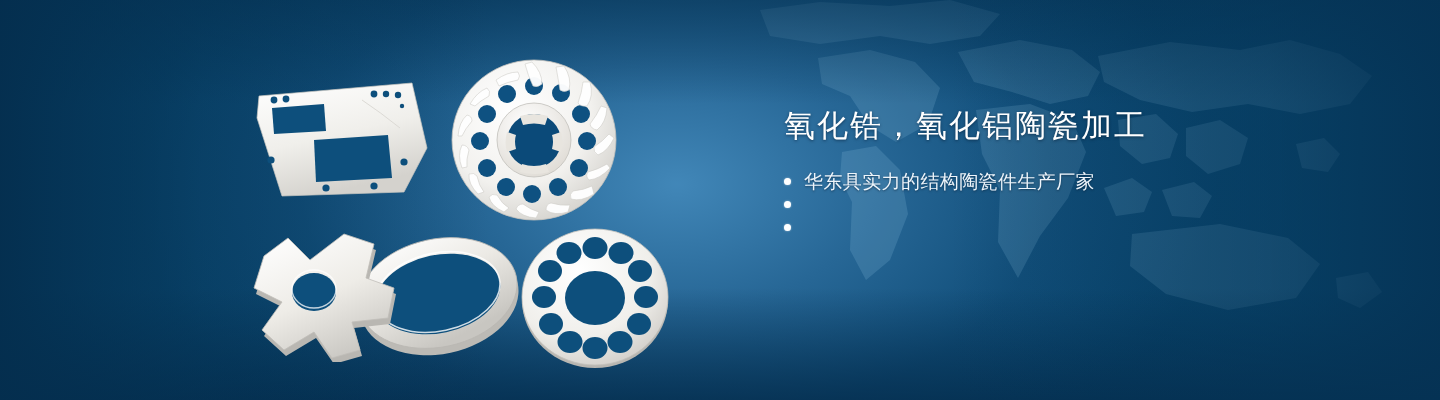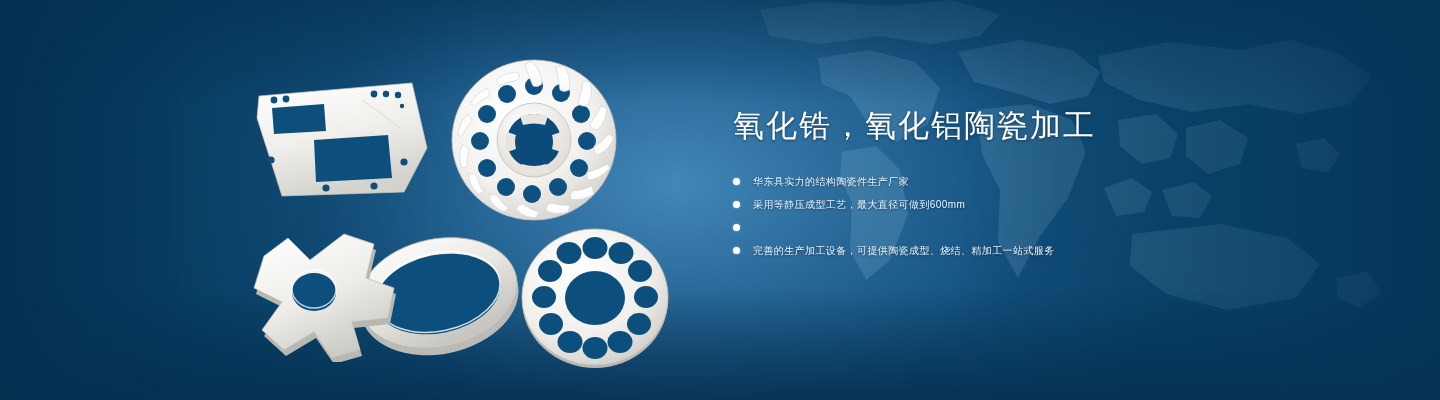--- a/index.html
+++ b/index.html
@@ -43,36 +43,36 @@
   
   #impeller{left:448px;top:52px;width:172px;height:172px;}
   
   #ring{left:352px;top:228px;width:172px;height:130px;}
   
   #xpart{left:248px;top:226px;width:160px;height:136px;}
   
   #disc{left:518px;top:224px;width:154px;height:146px;}
 
   
-  .copy{position:absolute;left:733px;top:104px;width:620px;}
+  .copy{position:absolute;left:784px;top:104px;width:620px;}
   .title{
     color:#ffffff;font-size:31px;line-height:44px;letter-spacing:2px;
     font-weight:400;margin:0 0 22px 0;white-space:nowrap;
     text-shadow:0 1px 3px rgba(0,20,40,.55);
   }
   .bullets{list-style:none;margin:0;padding:0;}
   .bullet{
     display:flex;align-items:center;height:23px;margin-bottom:0px;
   }
   .dot{
     width:7px;height:7px;border-radius:50%;background:#ffffff;
     flex:0 0 7px;margin-right:13px;box-shadow:0 0 2px rgba(255,255,255,.6);
   }
   .bullet-text{
-    color:#eef5fb;font-size:10px;line-height:23px;letter-spacing:.4px;
+    color:#eef5fb;font-size:19px;line-height:23px;letter-spacing:.4px;
     white-space:nowrap;text-shadow:0 1px 2px rgba(0,20,40,.5);
   }
 </style>
 </head>
 <body>
 
 <div id="banner">
 
   <div class="bg-base"></div>
   <div class="bg-glow"></div>
@@ -236,25 +236,20 @@
 
   <div class="copy">
     <h1 class="title">氧化锆，氧化铝陶瓷加工</h1>
     <ul class="bullets">
       <li class="bullet">
         <span class="dot"></span>
         <span class="bullet-text">华东具实力的结构陶瓷件生产厂家</span>
       </li>
       <li class="bullet">
         <span class="dot"></span>
-        <span class="bullet-text">采用等静压成型工艺，最大直径可做到600mm</span>
       </li>
       <li class="bullet">
         <span class="dot"></span>
       </li>
-      <li class="bullet">
-        <span class="dot"></span>
-        <span class="bullet-text">完善的生产加工设备，可提供陶瓷成型、烧结、精加工一站式服务</span>
-      </li>
     </ul>
   </div>
 
 </div>
 
 </body></html>

